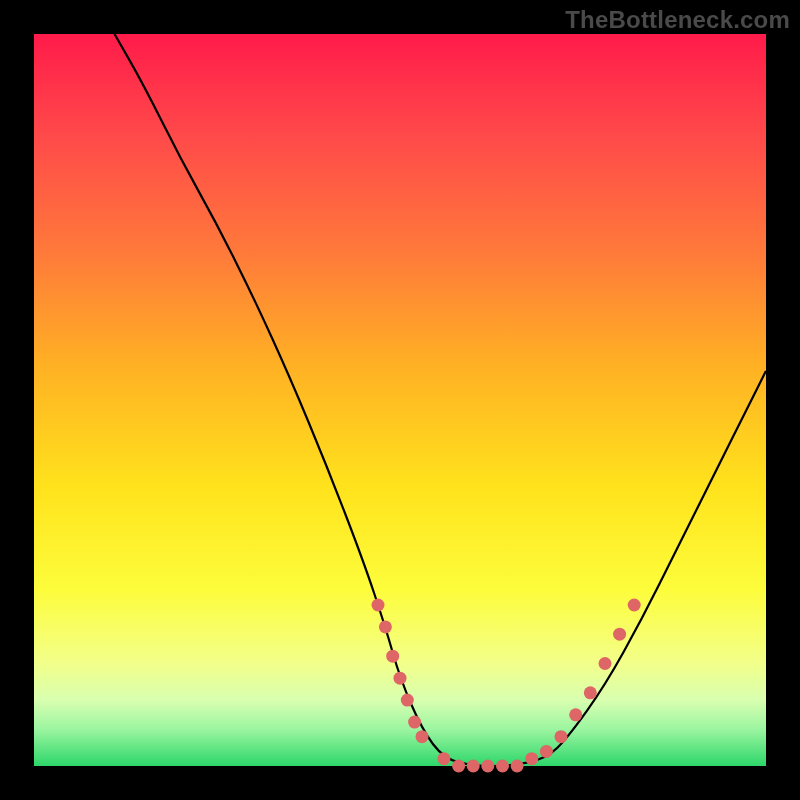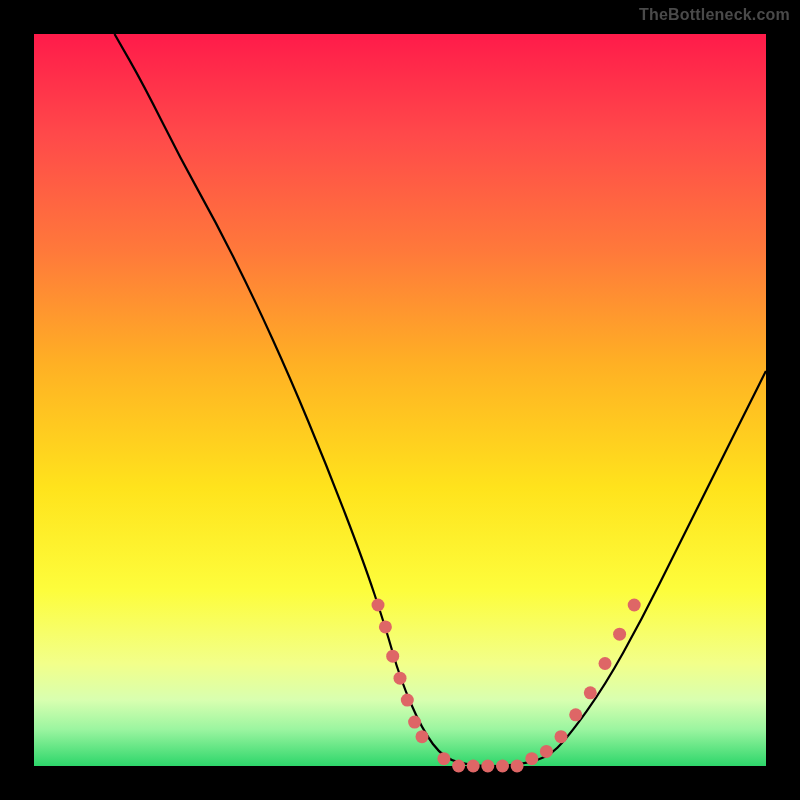--- a/index.html
+++ b/index.html
@@ -36,21 +36,21 @@
       #d8ffb0 91%,
       #9bf5a0 95%,
       #2dd66a 100%
     );
   }
   .watermark {
     position: absolute;
     top: 6px;
     right: 10px;
     color: #4a4a4a;
-    font-size: 16px;
+    font-size: 24px;
     font-weight: 600;
     user-select: none;
     letter-spacing: 0.2px;
   }
   svg.curve {
     position: absolute;
     left: 0;
     top: 0;
     width: 732px;
     height: 732px;

